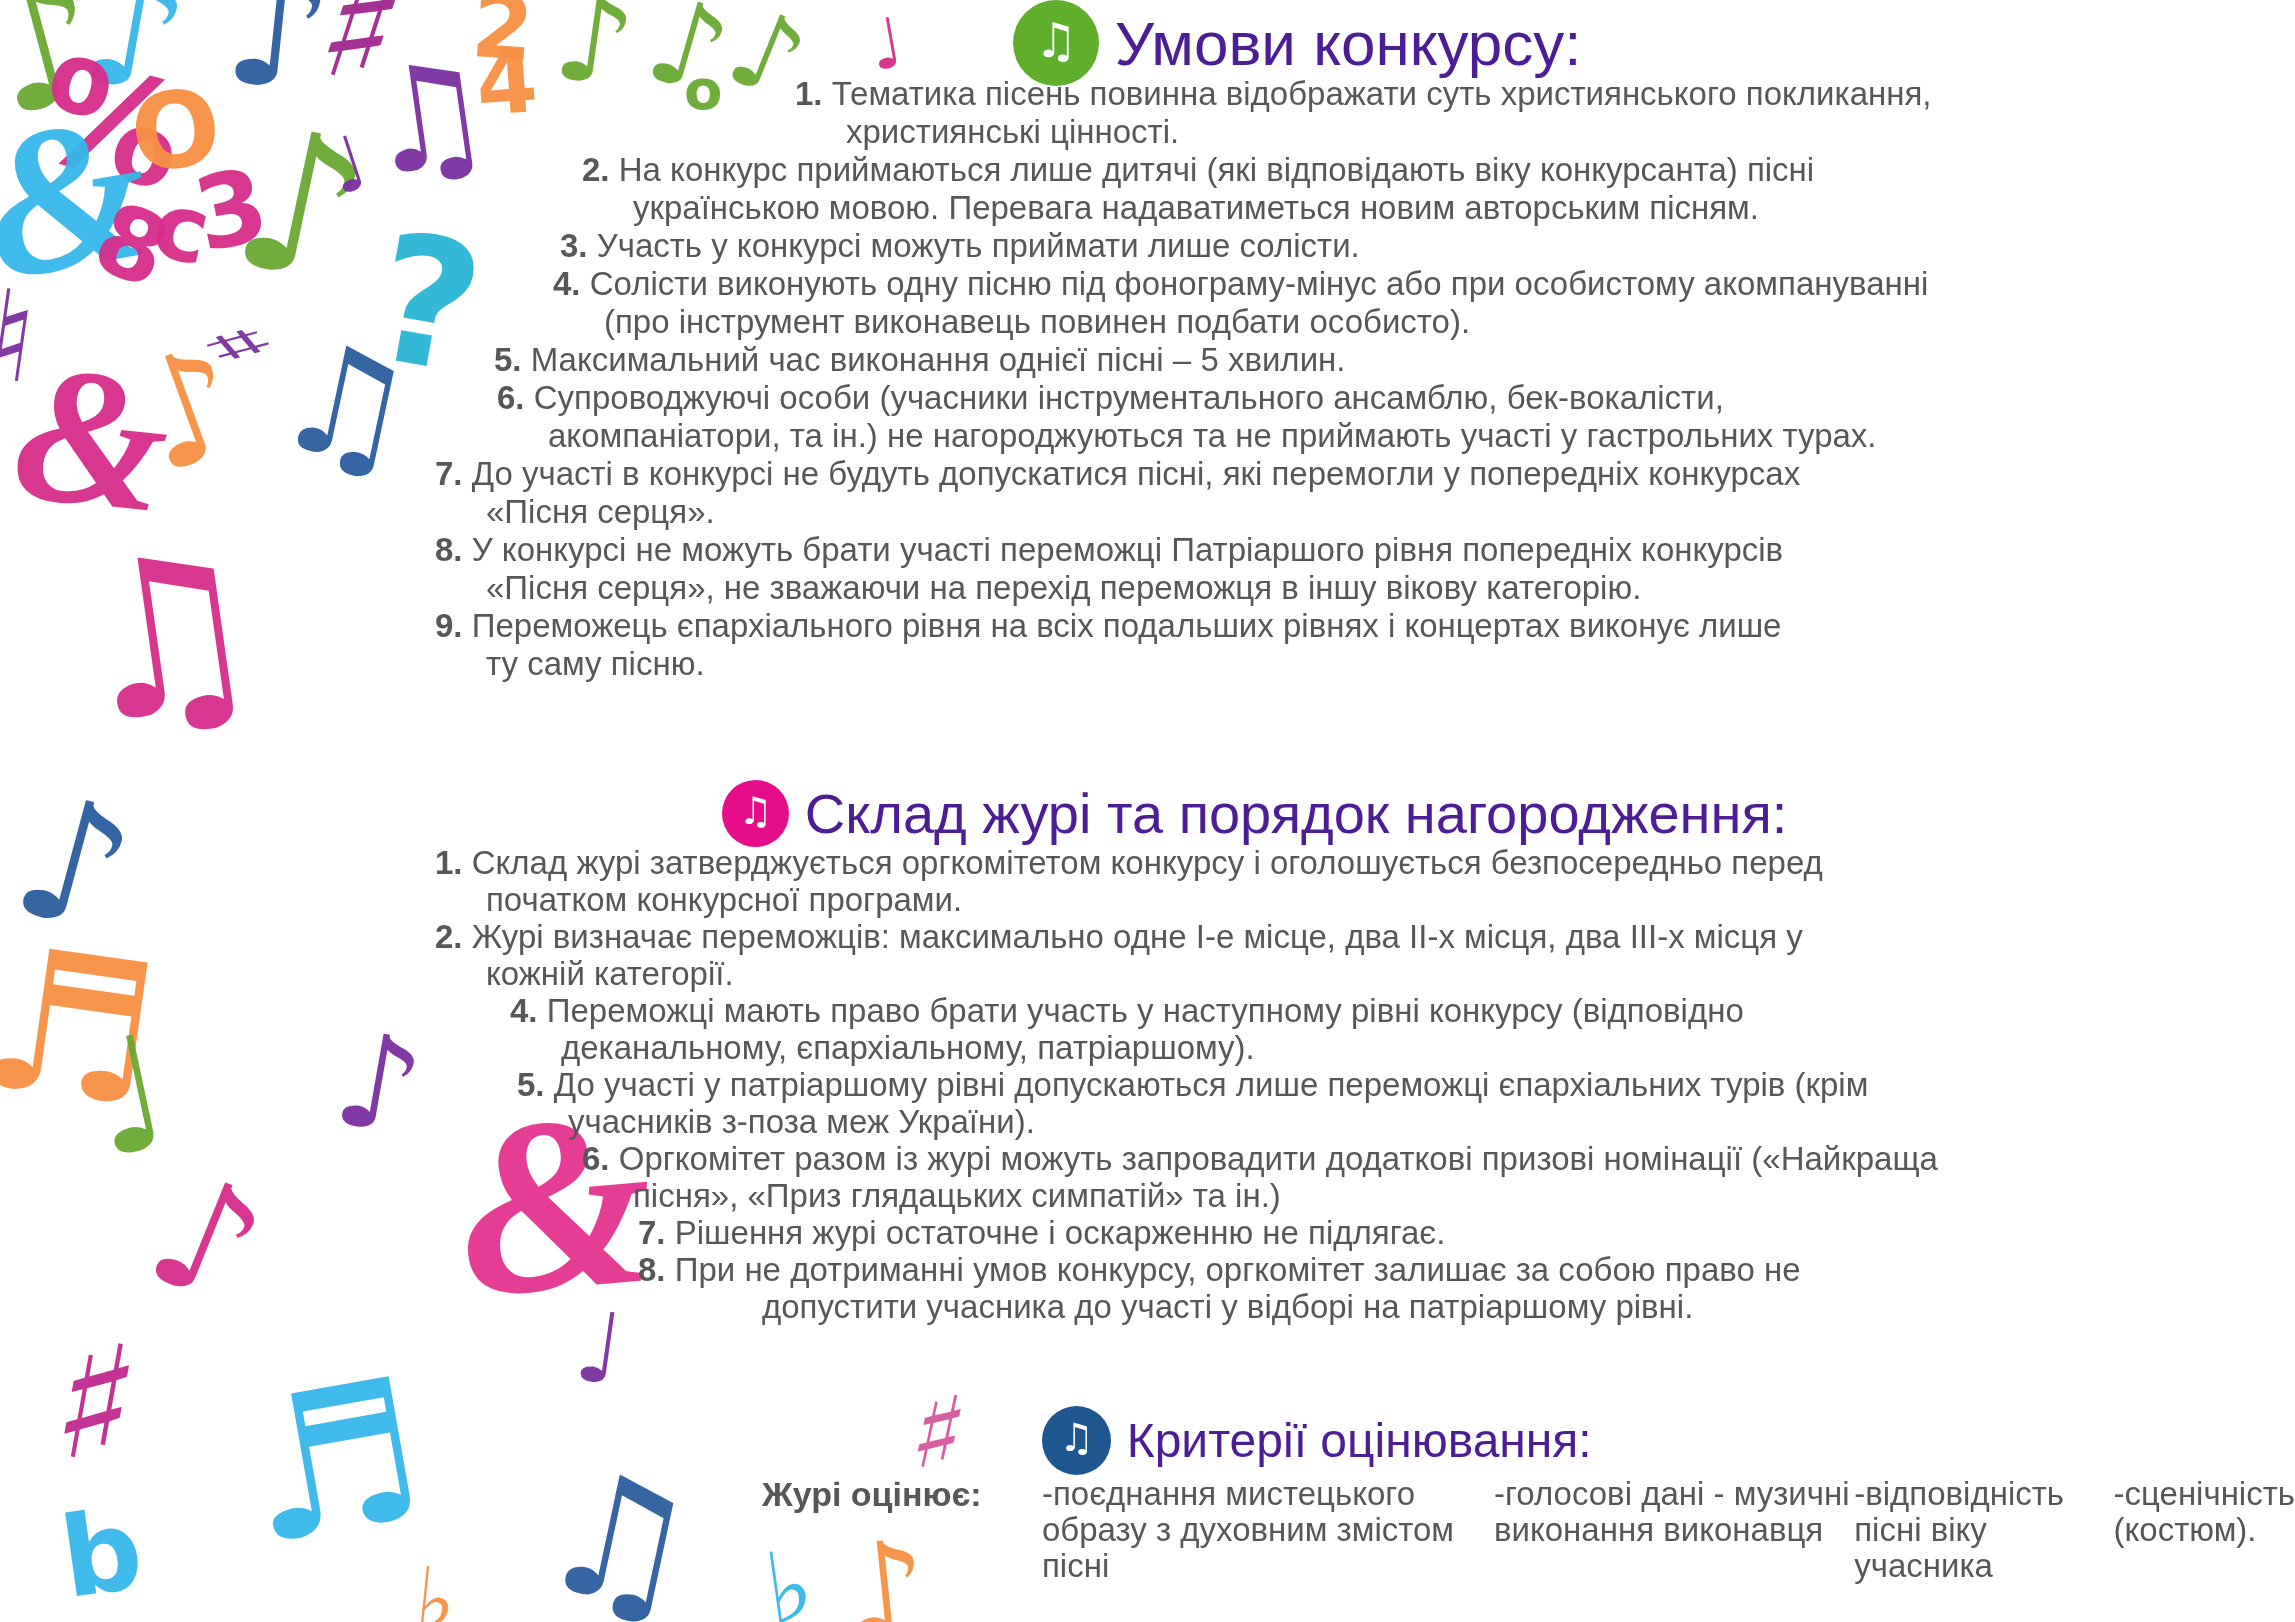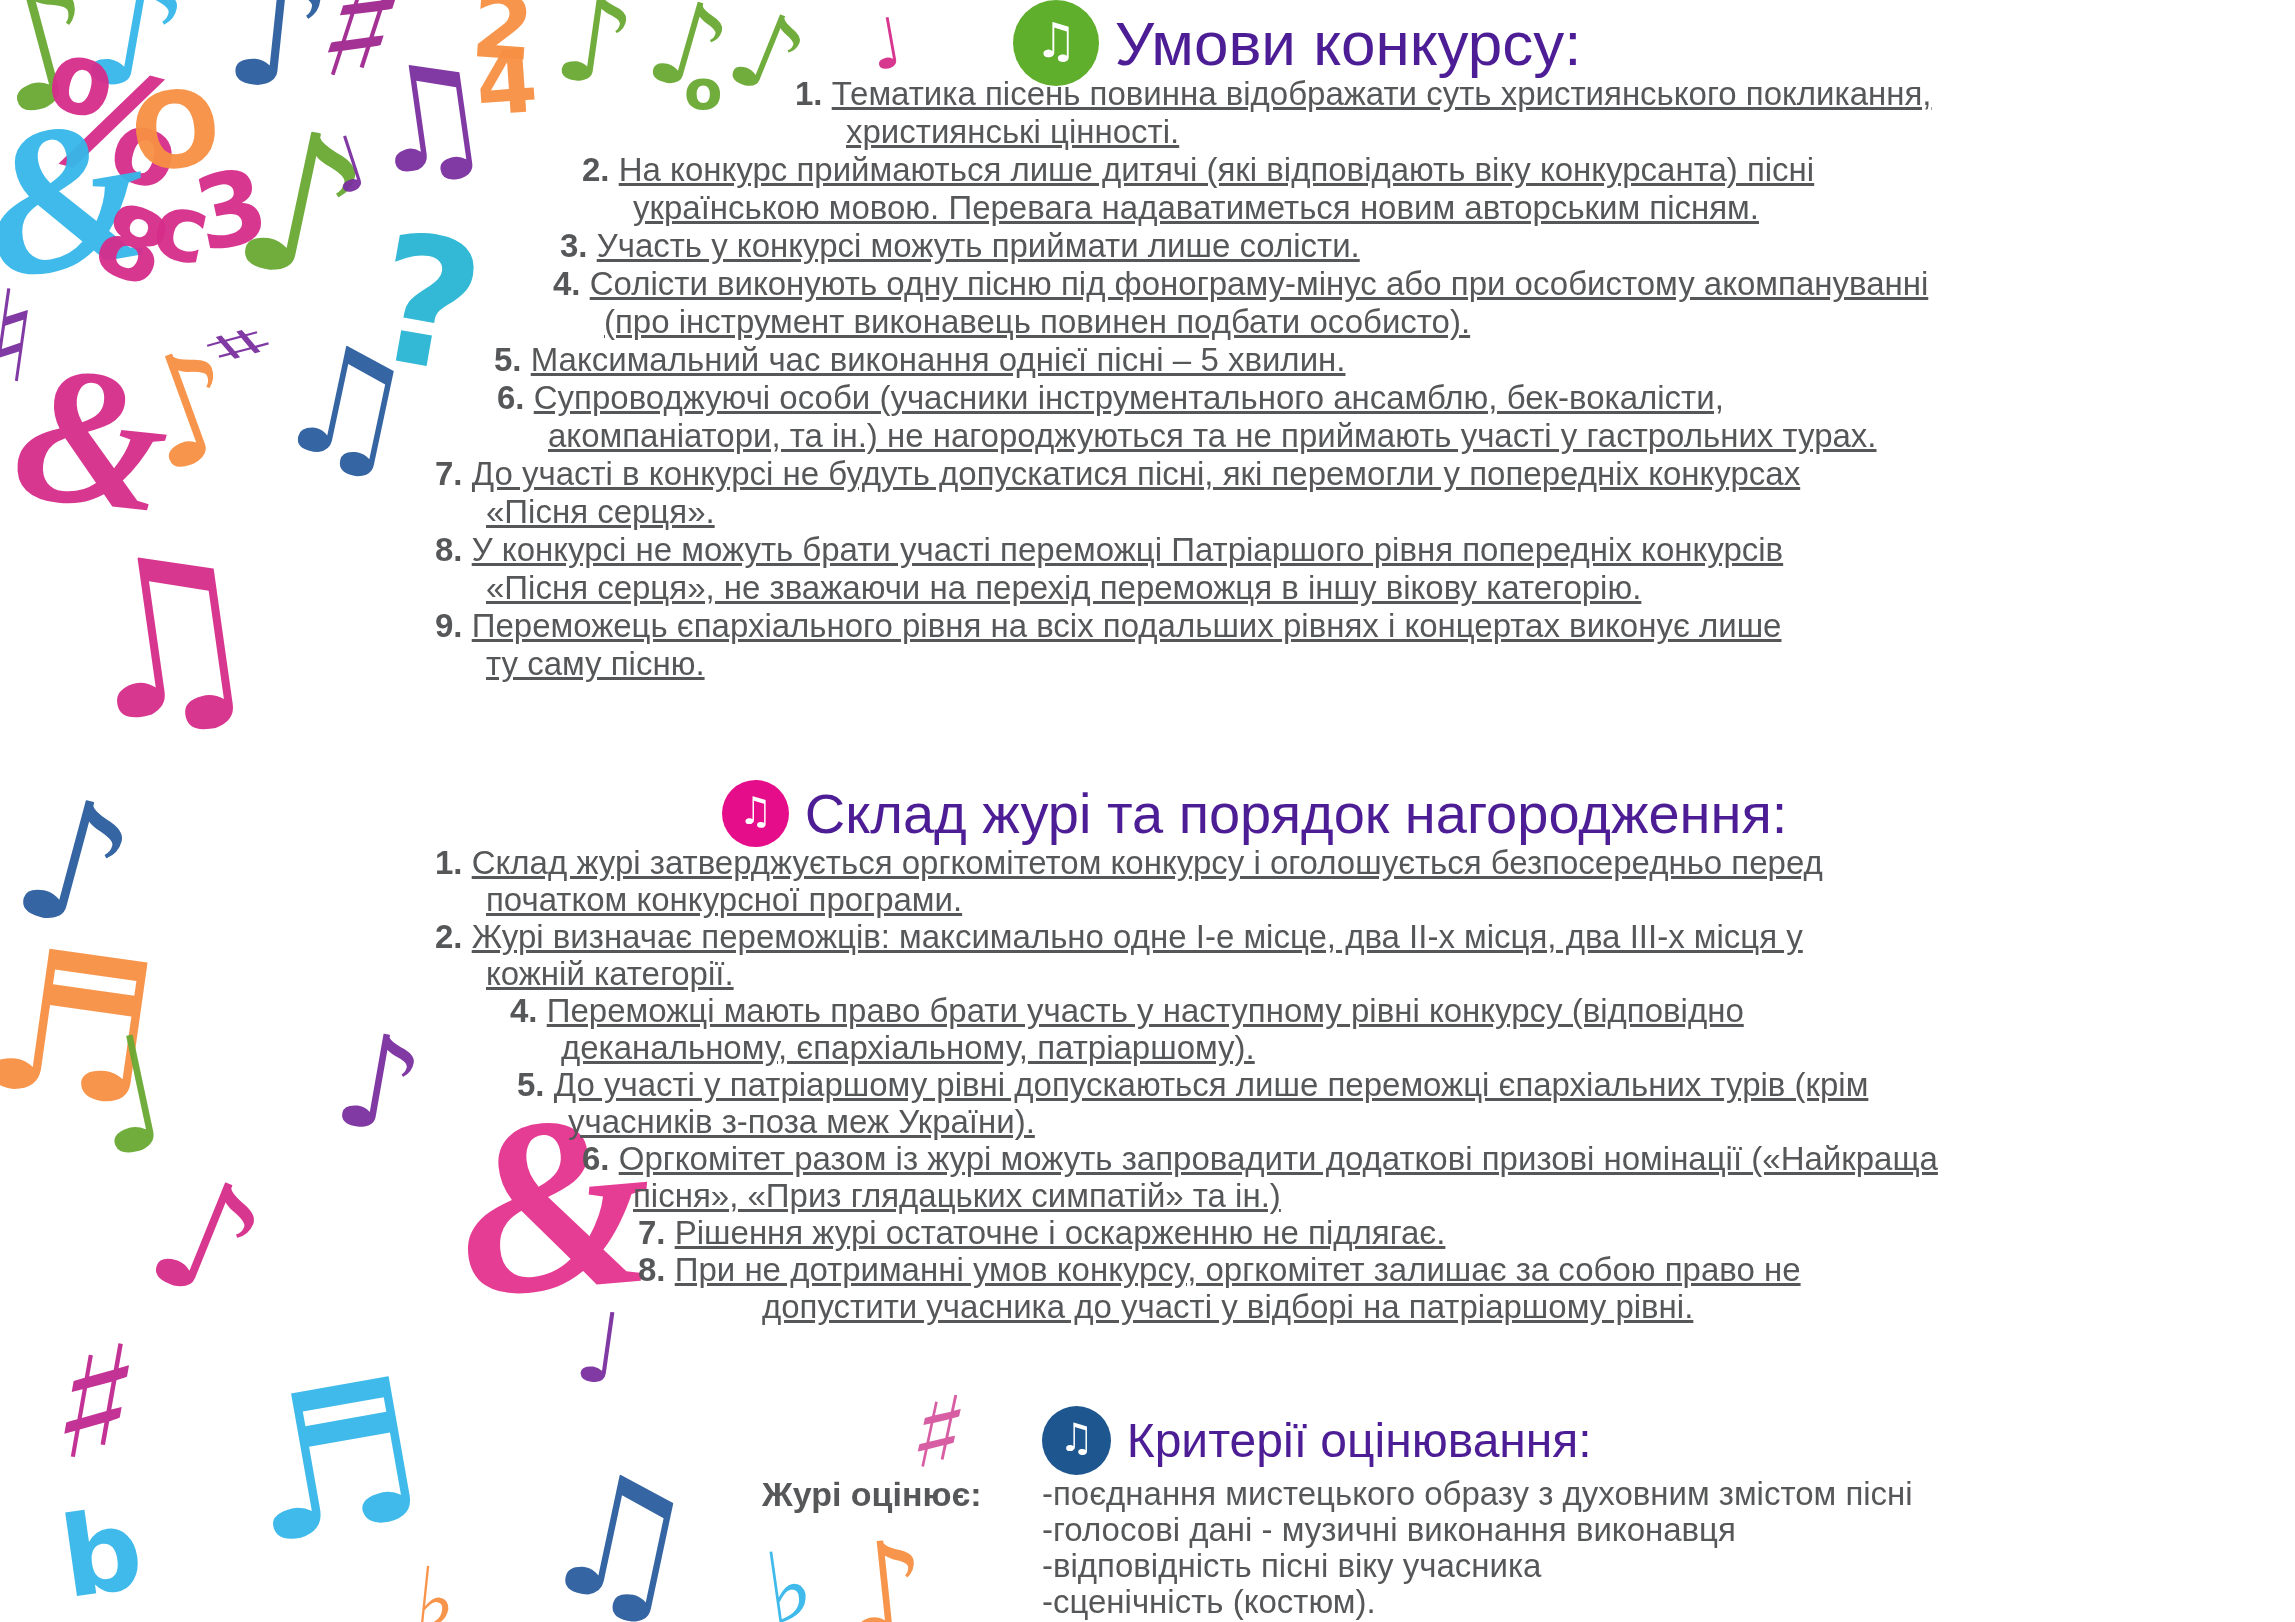--- a/index.html
+++ b/index.html
@@ -35,26 +35,26 @@
   #h3 .sect-title{font-size:48px;}
 
   ol.list{
     list-style:none;margin:0;position:absolute;left:0;right:0;
     padding:0 18.3px 0 0;color:#565759;font-size:33px;
   }
   #list1{top:75px;line-height:38px;}
   #list2{top:844px;line-height:37px;}
   .item{margin:0;}
   .num{font-weight:700;margin-right:9.2px;}
-  .txt{white-space:pre-line;text-decoration:underline;}
+  .txt{white-space:pre-line;}
 
   #criteria{position:absolute;top:1476px;left:0;right:0;display:flex;align-items:flex-start;
     padding-left:762px;color:#565759;gap:8px;}
   .crit-lead{font-weight:700;font-size:34px;line-height:36px;width:272px;flex:0 0 auto;}
-  .crit-list{display:flex;flex-direction:column;}
+  .crit-list{display:flex;}
   .crit-line{font-size:33px;line-height:36px;}
 </style>
 </head>
 <body>
 
 <div class="stage">
   <div id="decor">
       <span class="doodle" style="left: -9.8px; top: -39px; font-size: 170px; color: rgb(105, 169, 51); transform: rotate(-15deg);">♪</span>
       <span class="doodle" style="left: 85px; top: -46px; font-size: 157px; color: rgb(53, 183, 233); transform: rotate(10deg);">♪</span>
       <span class="doodle" style="left: 39px; top: 52px; font-size: 144px; color: rgb(214, 45, 139); transform: rotate(15deg);">%</span>

